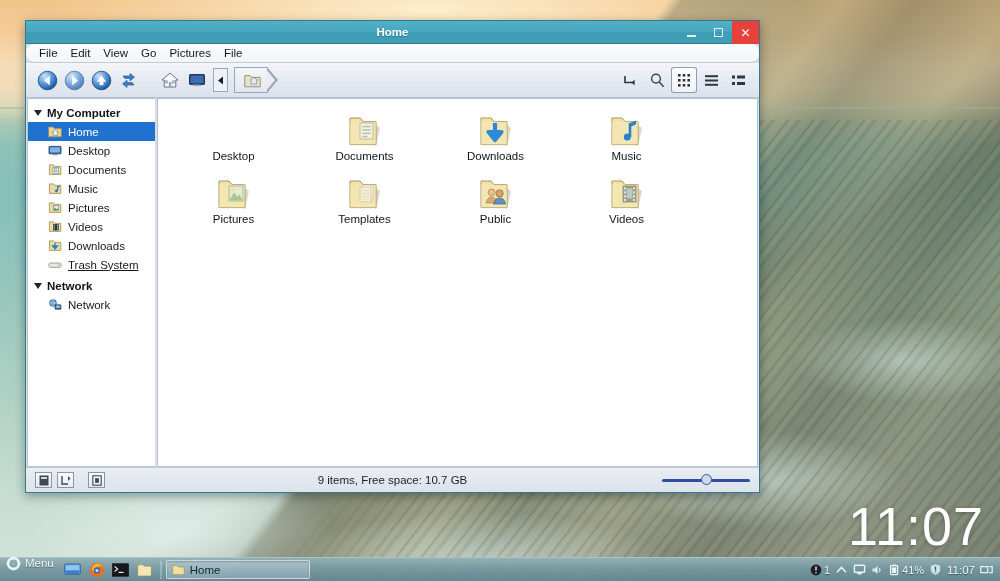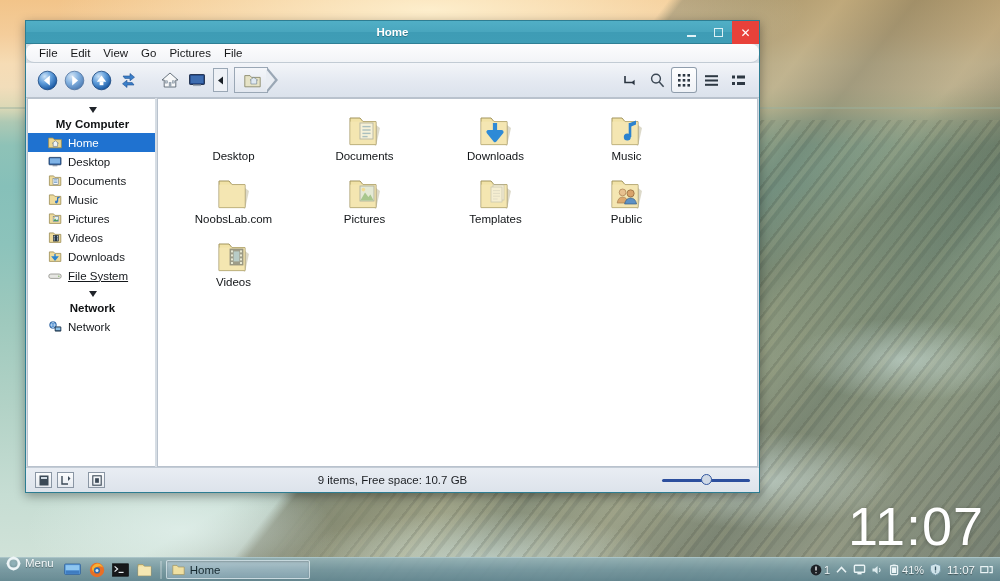--- a/index.html
+++ b/index.html
@@ -137,21 +137,21 @@
   
   #body-split { flex: 1 1 auto; display: flex; min-height: 0; background:#d6dde4; padding: 0 1px; }
   #sidebar {
     width: 128px; flex: 0 0 128px; background: #ffffff;
     border: 1px solid #b9c2cd; border-right: none;
     padding-top: 5px; overflow: hidden;
   }
   #sidebar-sep { width: 2px; background: #d6dde4; }
   .side-group {
     display: flex; align-items: center; gap: 5px; padding: 3px 4px 3px 6px;
-    font-size: 11.5px; font-weight: bold; color: #111315; cursor: default; flex-direction: column;
+    font-size: 11.5px; font-weight: bold; color: #111315; cursor: default;
   }
   .tri { width: 0; height: 0; border-left: 4.5px solid transparent; border-right: 4.5px solid transparent; border-top: 6px solid #20242a; }
   .side-item {
     display: flex; align-items: center; gap: 6px; padding: 2px 4px 2px 20px;
     font-size: 11.5px; color: #15181c; cursor: default; height: 19px;
   }
   .side-item.selected { background: #1f72d0; color: #ffffff; }
   .side-item.underline .side-label { text-decoration: underline; }
 
   
@@ -451,21 +451,21 @@
             <path d="M7 4 L7 7.6 M7 9.8 L4.6 6.9 L9.4 6.9 Z" fill="#2a84d0" stroke="#2a84d0" stroke-width="1.4"></path>
           </svg>
           <span class="side-label">Downloads</span>
         </div>
 
         <div class="side-item underline">
           <svg width="14" height="13" viewBox="0 0 14 13">
             <rect x="0.8" y="5" width="12.4" height="4.4" rx="2" fill="#e6e6e2" stroke="#8e8e88" stroke-width="0.8"></rect>
             <circle cx="10.8" cy="7.2" r="0.8" fill="#8bb96f"></circle>
           </svg>
-          <span class="side-label">File System</span>
+          <span class="side-label">Trash System</span>
         </div>
 
 
         <div class="side-group" style="margin-top:3px">
           <span class="tri"></span>
           <span>Network</span>
         </div>
 
         <div class="side-item">
           <svg width="14" height="13" viewBox="0 0 14 13">
@@ -529,30 +529,20 @@
                 <path d="M4 5 h10 l3 3.6 h13 v23 h-26 z" fill="#f1e2a7" stroke="#a3955f" stroke-width="1"></path>
                 <path d="M4 8.6 h26 v23 h-26 z" fill="#f6e9b9" opacity="0.6"></path>
                 <path d="M22 10 L22 24" stroke="#2b82cf" stroke-width="2.6"></path>
                 <circle cx="19.3" cy="24" r="3.5" fill="#2b82cf"></circle>
                 <path d="M22 10 L28 7.6 L28 11.6 L22 14 Z" fill="#2b82cf"></path>
               </svg>
             </div>
             <div class="file-label">Music</div>
           </div>
 
-          <div class="file-cell">
-            <div class="file-icon">
-              <svg width="38" height="36" viewBox="0 0 38 36">
-                <path d="M30 12 l4 3 -4 18 -3 -2 z" fill="#b9b494" opacity="0.5"></path>
-                <path d="M4 5 h10 l3 3.6 h13 v23 h-26 z" fill="#f1e2a7" stroke="#a3955f" stroke-width="1"></path>
-                <path d="M4 8.6 h26 v23 h-26 z" fill="#f6e9b9" opacity="0.6"></path>
-              </svg>
-            </div>
-            <div class="file-label">NoobsLab.com</div>
-          </div>
 
           <div class="file-cell">
             <div class="file-icon">
               <svg width="38" height="36" viewBox="0 0 38 36">
                 <path d="M30 12 l4 3 -4 18 -3 -2 z" fill="#b9b494" opacity="0.5"></path>
                 <path d="M4 5 h10 l3 3.6 h13 v23 h-26 z" fill="#f1e2a7" stroke="#a3955f" stroke-width="1"></path>
                 <rect x="14" y="10" width="14" height="15" fill="#cfe8f4" stroke="#5e7283" stroke-width="0.9"></rect>
                 <path d="M14.4 24.6 L19 16.5 L22.4 21 L24.4 18.6 L27.6 24.6 Z" fill="#4a9e5a"></path>
                 <circle cx="17.4" cy="13.6" r="1.8" fill="#f2cd5f"></circle>
                 <path d="M4 8.6 h26 v23 h-26 z" fill="#f6e9b9" opacity="0.55"></path>

